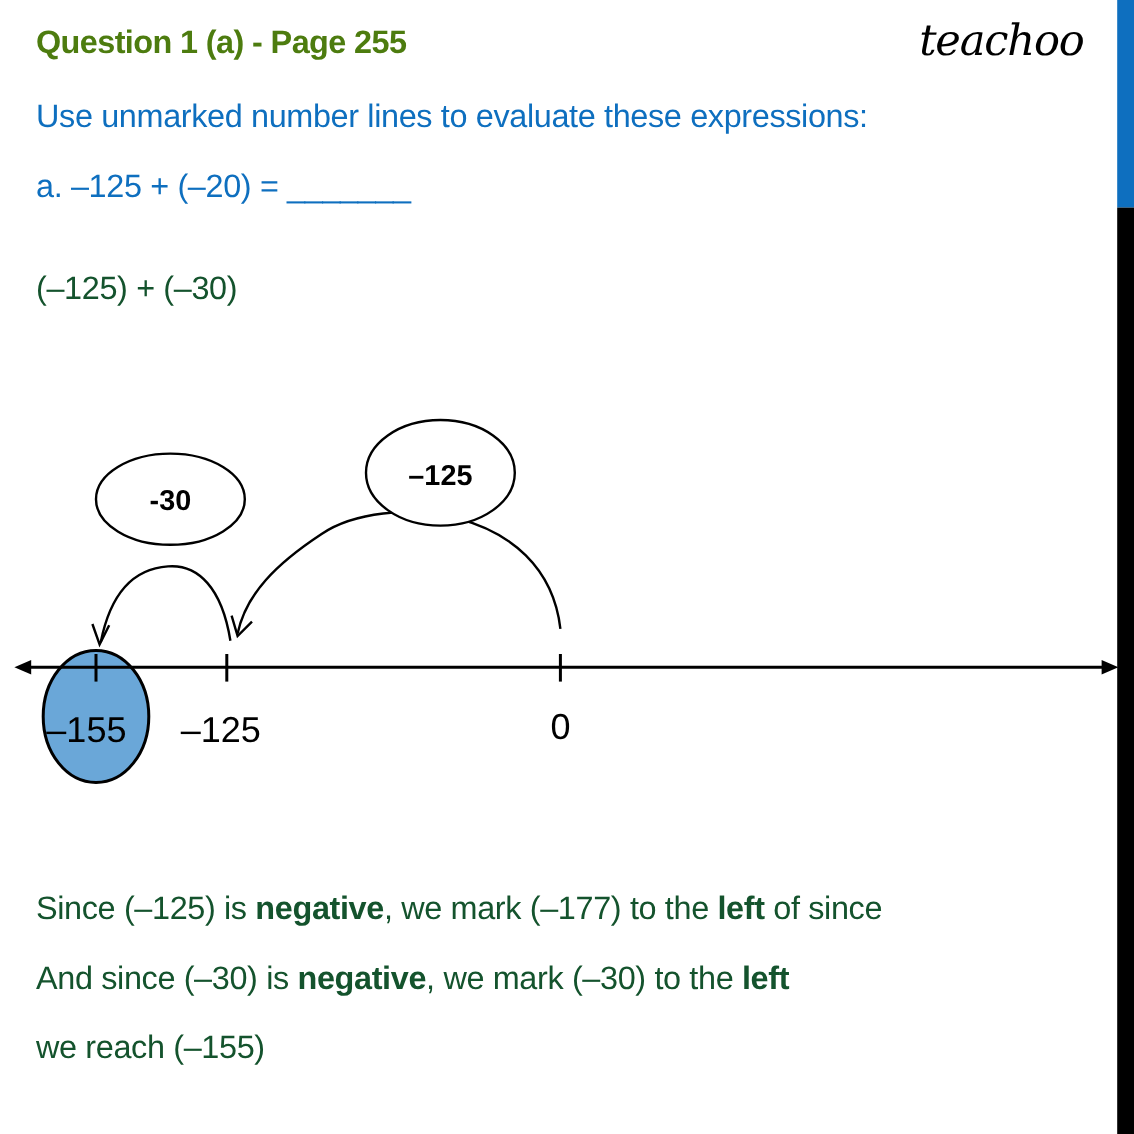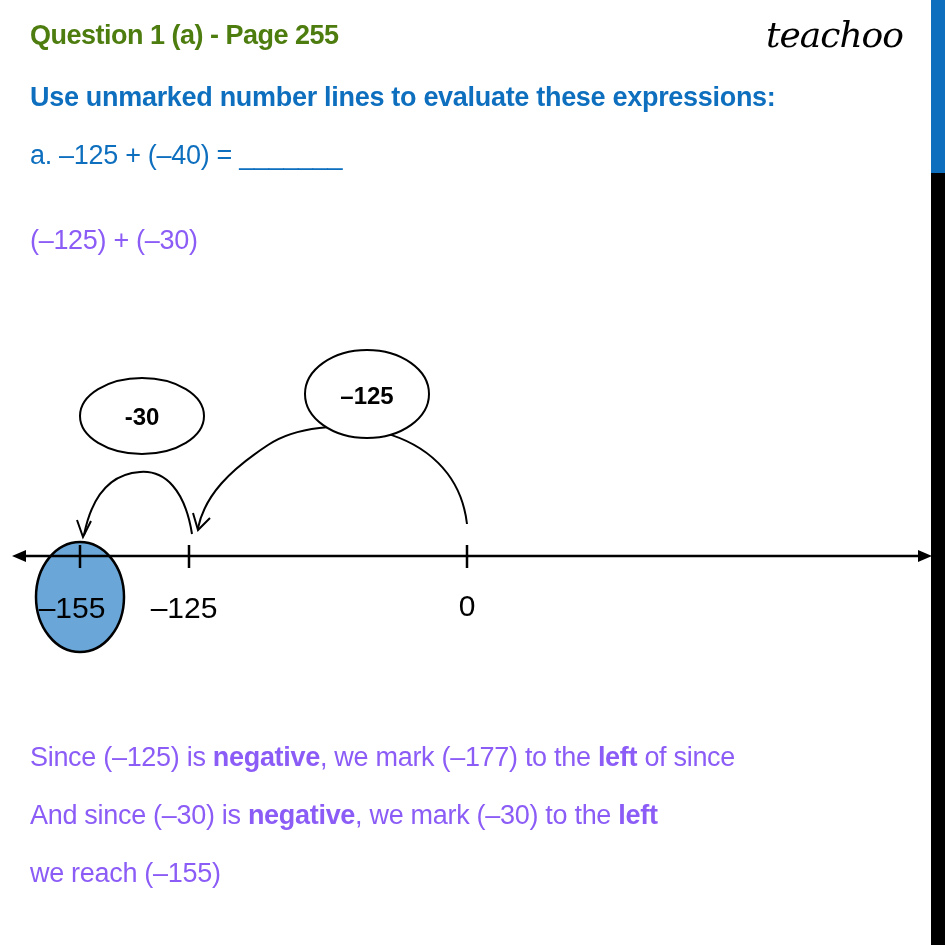--- a/index.html
+++ b/index.html
@@ -17,37 +17,37 @@
   }
   .logo {
     position: absolute; left: 766px; top: 14px;
     font-family: "DejaVu Serif", serif; font-style: italic; font-weight: normal;
     font-size: 36px; color: #000; letter-spacing: -1px;
   }
   .line-blue {
     position: absolute; left: 30px; font-size: 27px; color: #0e6fbf; letter-spacing: -0.3px;
   }
   .line-black {
-    position: absolute; left: 30px; font-size: 27px; color: #8b5cf6; letter-spacing: -0.3px;
+    position: absolute; left: 30px; font-size: 27px; color: #14532d; letter-spacing: -0.3px;
   }
   .diagram { position: absolute; left: 0; top: 340px; width: 945px; height: 330px; }
   .diagram svg { width: 945px; height: 330px; display: block; }
   .svg-text { font-family: "Liberation Sans", sans-serif; }
 </style>
 </head>
 <body>
 
 <div class="sidebar-blue"></div>
 <div class="sidebar-black"></div>
 
 <div class="q-title">Question 1 (a) - Page 255</div>
 <div class="logo">teachoo</div>
 
-<div class="line-blue" style="top:82px;font-weight:bold;">Use unmarked number lines to evaluate these expressions:</div>
-<div class="line-blue" style="top:140px;">a. –125 + (–40) = _______</div>
+<div class="line-blue" style="top:82px;">Use unmarked number lines to evaluate these expressions:</div>
+<div class="line-blue" style="top:140px;">a. –125 + (–20) = _______</div>
 
 <div class="line-black" style="top:225px;">(–125) + (–30)</div>
 
 <div class="diagram">
   <svg viewBox="0 340 945 330" xmlns="http://www.w3.org/2000/svg">
 
     <ellipse cx="80" cy="597" rx="44" ry="55" fill="#6aa7d8" stroke="#000" stroke-width="2.5"></ellipse>
 
     <line x1="22" y1="556" x2="922" y2="556" stroke="#000" stroke-width="2.5"></line>
     <polygon points="12,556 26,550 26,562" fill="#000"></polygon>

